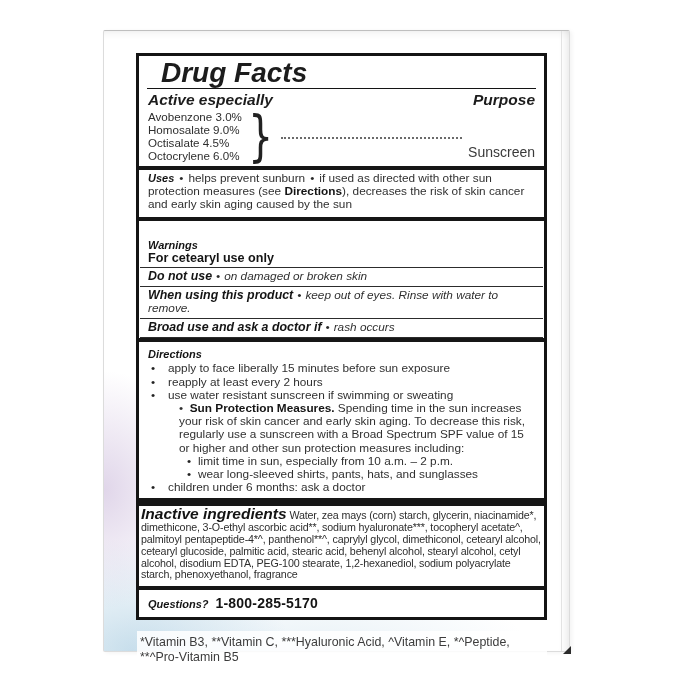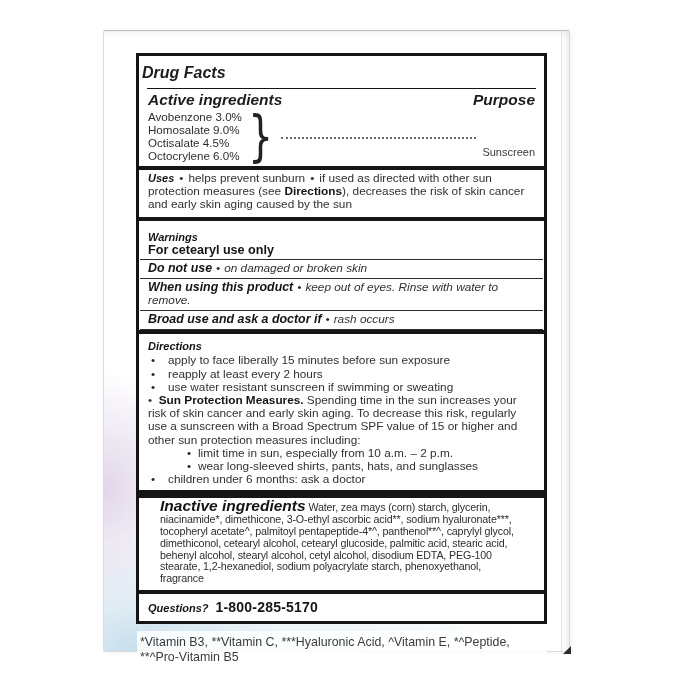--- a/index.html
+++ b/index.html
@@ -24,59 +24,59 @@
   }
   .corner-tick{
     position:absolute;right:-2px;bottom:-3px;width:8px;height:8px;background:#2b2b2b;
     clip-path:polygon(100% 0,100% 100%,0 100%);
   }
   
   .panel{
     position:absolute;left:32px;top:22px;width:405px;
     background:#fff;border:3px solid #141414;
   }
-  .df-title{font-style:italic;font-weight:bold;font-size:16px;line-height:25px;padding:4px 3px 1px;}
+  .df-title{font-style:italic;font-weight:bold;font-size:28px;line-height:25px;padding:4px 22px 1px;}
   .titlerule{border-top:1.6px solid #141414;margin:2px 8px 0;}
   .bar{height:4px;background:#161616;}
   .hairline{border-top:1.4px solid #2c2c2c;margin:0 1px;}
 
   .ai-row{display:flex;justify-content:space-between;padding:2px 9px 0;}
   .h2{font-style:italic;font-weight:bold;font-size:15.5px;line-height:18px;}
   .ing-wrap{display:flex;align-items:center;padding:1px 9px 4px;}
   .ing-names{font-size:11.6px;line-height:13px;color:#2e2e2e;white-space:nowrap;}
   .brace{font-family:"DejaVu Sans",sans-serif;font-size:52px;line-height:52px;color:#222;
          transform:scaleX(.75) scaleY(1.05);margin:0 0 0 2px;font-weight:normal;}
   .leader{flex:1;height:0;border-bottom:2px dotted #6a6a6a;margin:4px 6px 0 4px;}
-  .purpose-val{font-size:11px;color:#3a3a3a;padding-top:3px;margin-top:29px;}
+  .purpose-val{font-size:14px;color:#3a3a3a;padding-top:3px;margin-top:29px;}
 
   .body-txt{font-size:11.8px;line-height:13.2px;color:#303030;}
   .lead-b{font-weight:bold;color:#141414;}
   .lead-ib{font-style:italic;font-weight:bold;font-size:11px;color:#141414;}
   .sec{padding:2px 9px 5px;}
   .dot-sep{padding:0 5px;color:#2a2a2a;}
 
-  .warn-head{padding:10px 9px 2px;}
+  .warn-head{padding:18px 9px 2px;}
   .warn-sub{font-weight:bold;font-size:12.6px;line-height:14px;color:#141414;}
   .w-row{padding:2px 9px 3px;font-style:italic;}
   .w-row .lead-b{font-size:12.4px;}
   .w-row .dot-sep{padding:0 4px;}
 
   .dir-head{padding:2px 9px 0;}
   .b-row{display:flex;padding:0 9px;}
   .b-dot{flex:none;width:17px;padding-left:3px;color:#222;}
   .b-txt{flex:1;}
-  .spm{padding:0 9px;}
+  .spm{padding:0 9px;margin-left:31px;}
   .sub-row{display:flex;padding:0 9px 0 48px;}
   .sub-row .b-dot{width:11px;padding-left:0;}
 
   .other-row{padding:2px 9px 3px;}
   .other-row .lead-ib{font-size:14.5px;}
   .other-row .body-txt{font-size:11px;letter-spacing:-.1px;}
 
-  .inactive{padding:2px 21px 5px;font-size:10.7px;line-height:11.8px;color:#2e2e2e;letter-spacing:-.15px;}
+  .inactive{padding:2px 2px 5px;font-size:10.7px;line-height:11.8px;color:#2e2e2e;letter-spacing:-.15px;}
   .inactive .lead-ib{font-size:15.5px;letter-spacing:0;}
 
   .q-row{padding:4px 9px 5px;}
   .q-phone{font-weight:bold;font-size:14px;letter-spacing:.2px;padding-left:7px;color:#141414;}
 
   .footnote{
     position:absolute;left:33px;top:600px;width:404px;
     font-size:12.4px;line-height:14.5px;color:#3c3c3c;background:rgba(255,255,255,.85);
     padding:4px 3px 4px 3px;
   }
@@ -85,21 +85,21 @@
 <body>
 
 <div class="box">
 
   <div class="panel">
 
     <div class="df-title">Drug Facts</div>
     <div class="titlerule"></div>
 
     <div class="ai-row">
-      <span class="h2">Active ingredients</span>
+      <span class="h2">Active especially</span>
       <span class="h2">Purpose</span>
     </div>
 
     <div class="ing-wrap">
       <div class="ing-names">
         <div>Avobenzone 3.0%</div>
         <div>Homosalate 9.0%</div>
         <div>Octisalate 4.5%</div>
         <div>Octocrylene 6.0%</div>
       </div>

